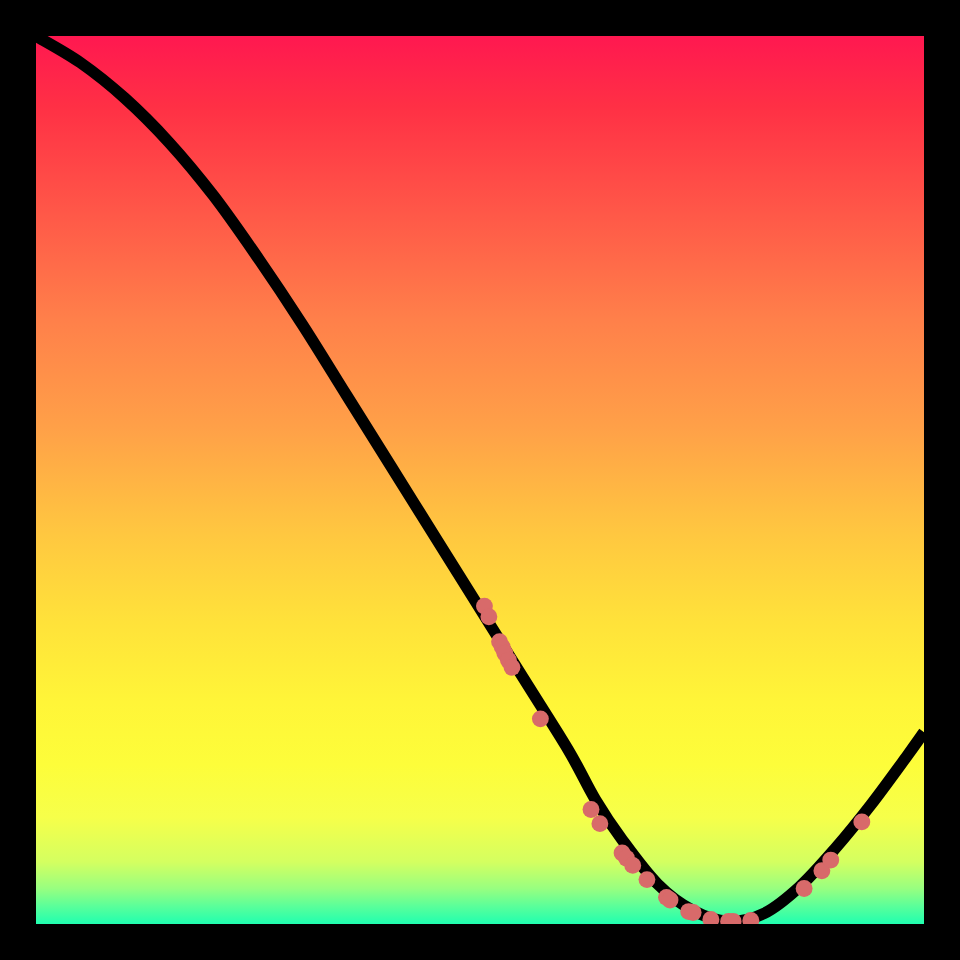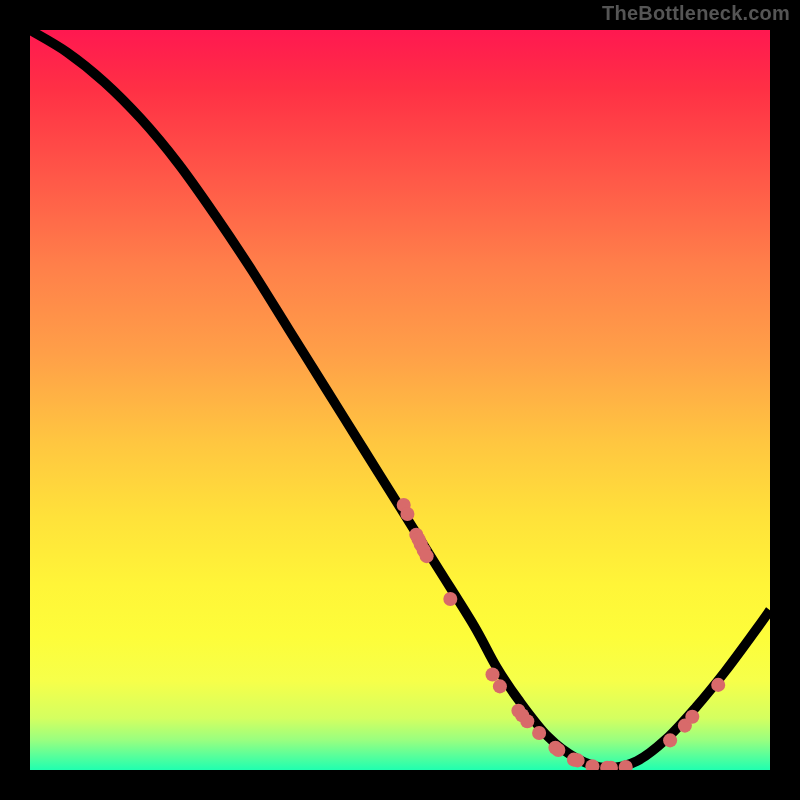--- a/index.html
+++ b/index.html
@@ -62,21 +62,20 @@
     left: 0;
     top: 0;
     width: 100%;
     height: 100%;
   }
 </style>
 </head>
 <body>
 
 <div class="frame">
-  <div class="watermark">TheBottleneck.com</div>
 
   <div class="plot-area">
     <div class="gradient-bg"></div>
     <svg class="curve" viewBox="0 0 100 100" preserveAspectRatio="none">
       <path id="curve-path" fill="none" stroke="#000" stroke-width="1.3" d="M 0.000 0.000 C 0.833 0.500, 3.333 1.833, 5.000 3.000 C 6.667 4.167, 8.333 5.500, 10.000 7.000 C 11.667 8.500, 13.333 10.167, 15.000 12.000 C 16.667 13.833, 18.333 15.833, 20.000 18.000 C 21.667 20.167, 23.333 22.583, 25.000 25.000 C 26.667 27.417, 28.333 29.917, 30.000 32.500 C 31.667 35.083, 33.333 37.833, 35.000 40.500 C 36.667 43.167, 38.333 45.833, 40.000 48.500 C 41.667 51.167, 43.333 53.833, 45.000 56.500 C 46.667 59.167, 48.333 61.833, 50.000 64.500 C 51.667 67.167, 53.333 69.833, 55.000 72.500 C 56.667 75.167, 58.667 78.250, 60.000 80.500 C 61.333 82.750, 62.000 84.333, 63.000 86.000 C 64.000 87.667, 64.833 88.917, 66.000 90.500 C 67.167 92.083, 68.667 94.167, 70.000 95.500 C 71.333 96.833, 72.667 97.800, 74.000 98.500 C 75.333 99.200, 76.667 99.650, 78.000 99.700 C 79.333 99.750, 80.667 99.450, 82.000 98.800 C 83.333 98.150, 84.667 97.017, 86.000 95.800 C 87.333 94.583, 88.667 93.033, 90.000 91.500 C 91.333 89.967, 92.667 88.317, 94.000 86.600 C 95.333 84.883, 97.000 82.567, 98.000 81.200 C 99.000 79.833, 99.667 78.867, 100.000 78.400"></path>
       <g id="points-g">
           <circle cx="50.500" cy="64.200" r="0.95" fill="#d86a6a"></circle>
           <circle cx="51.000" cy="65.400" r="0.95" fill="#d86a6a"></circle>
           <circle cx="52.200" cy="68.200" r="0.95" fill="#d86a6a"></circle>
           <circle cx="52.500" cy="68.800" r="0.95" fill="#d86a6a"></circle>

